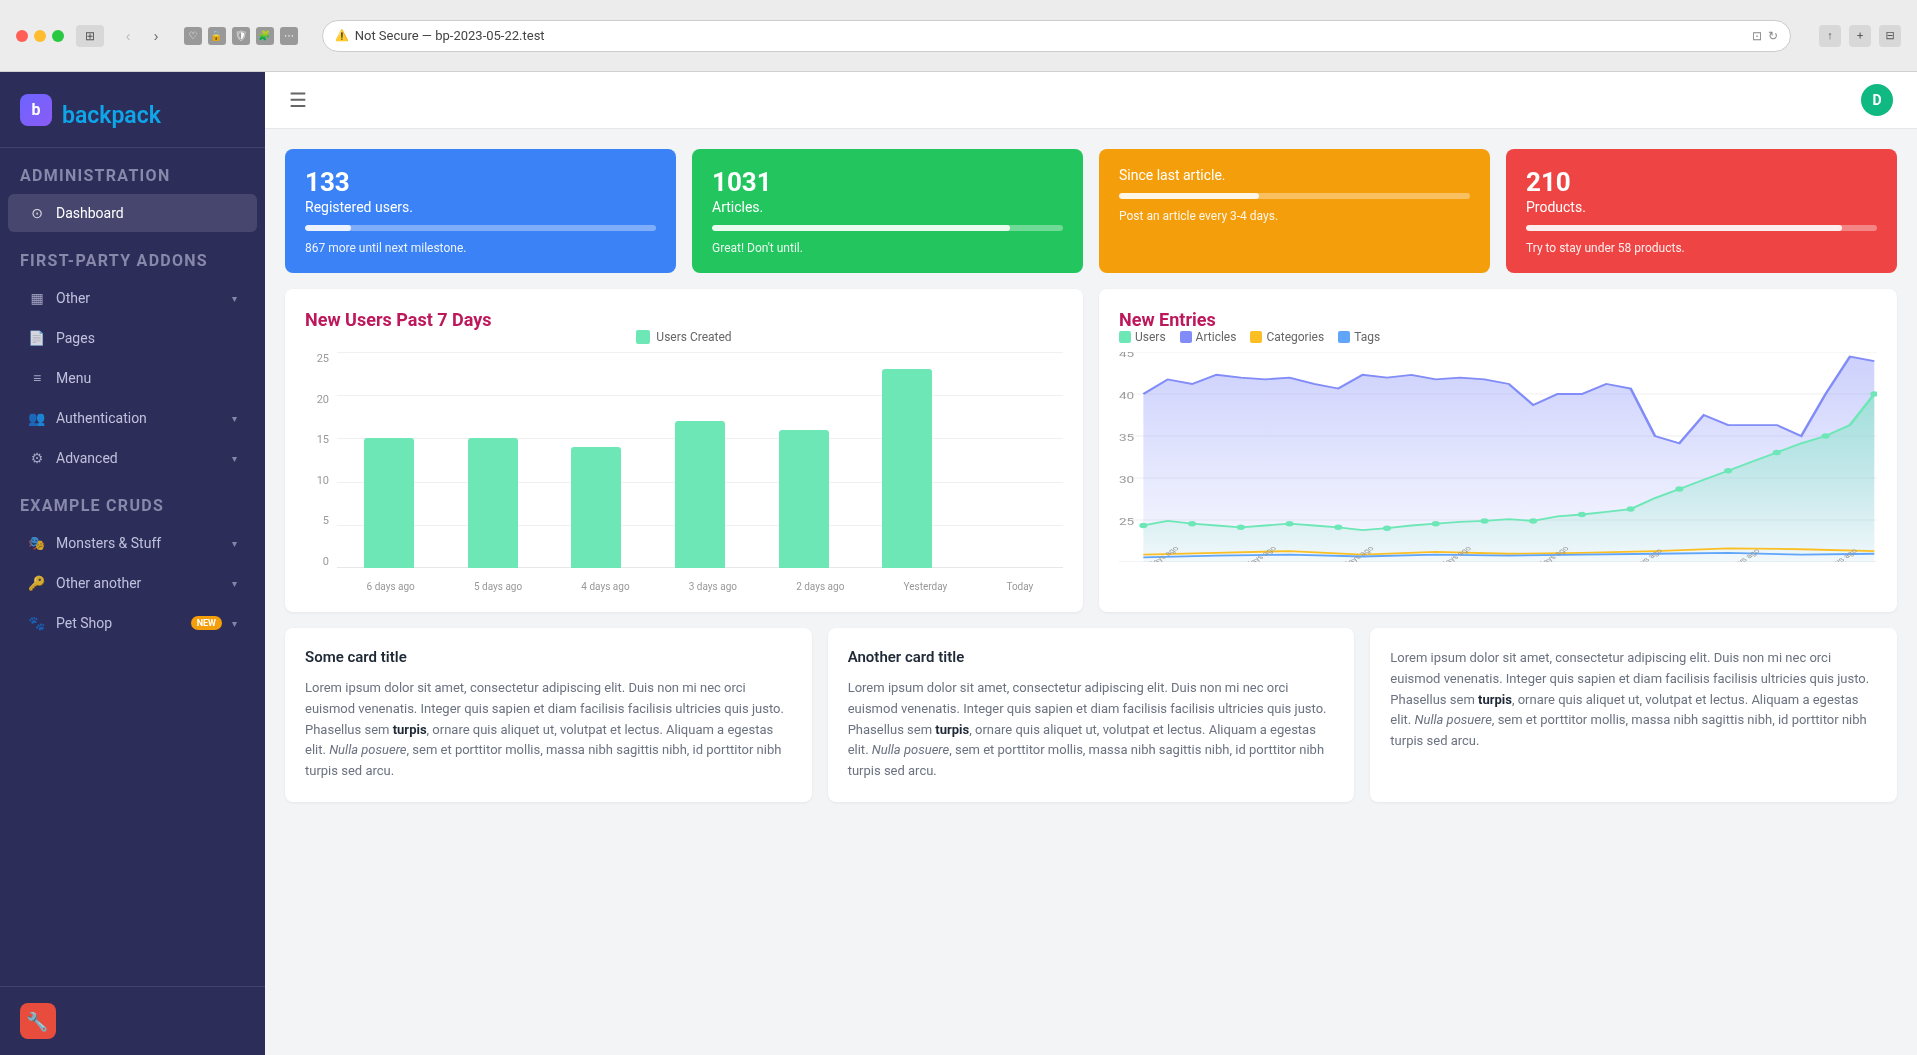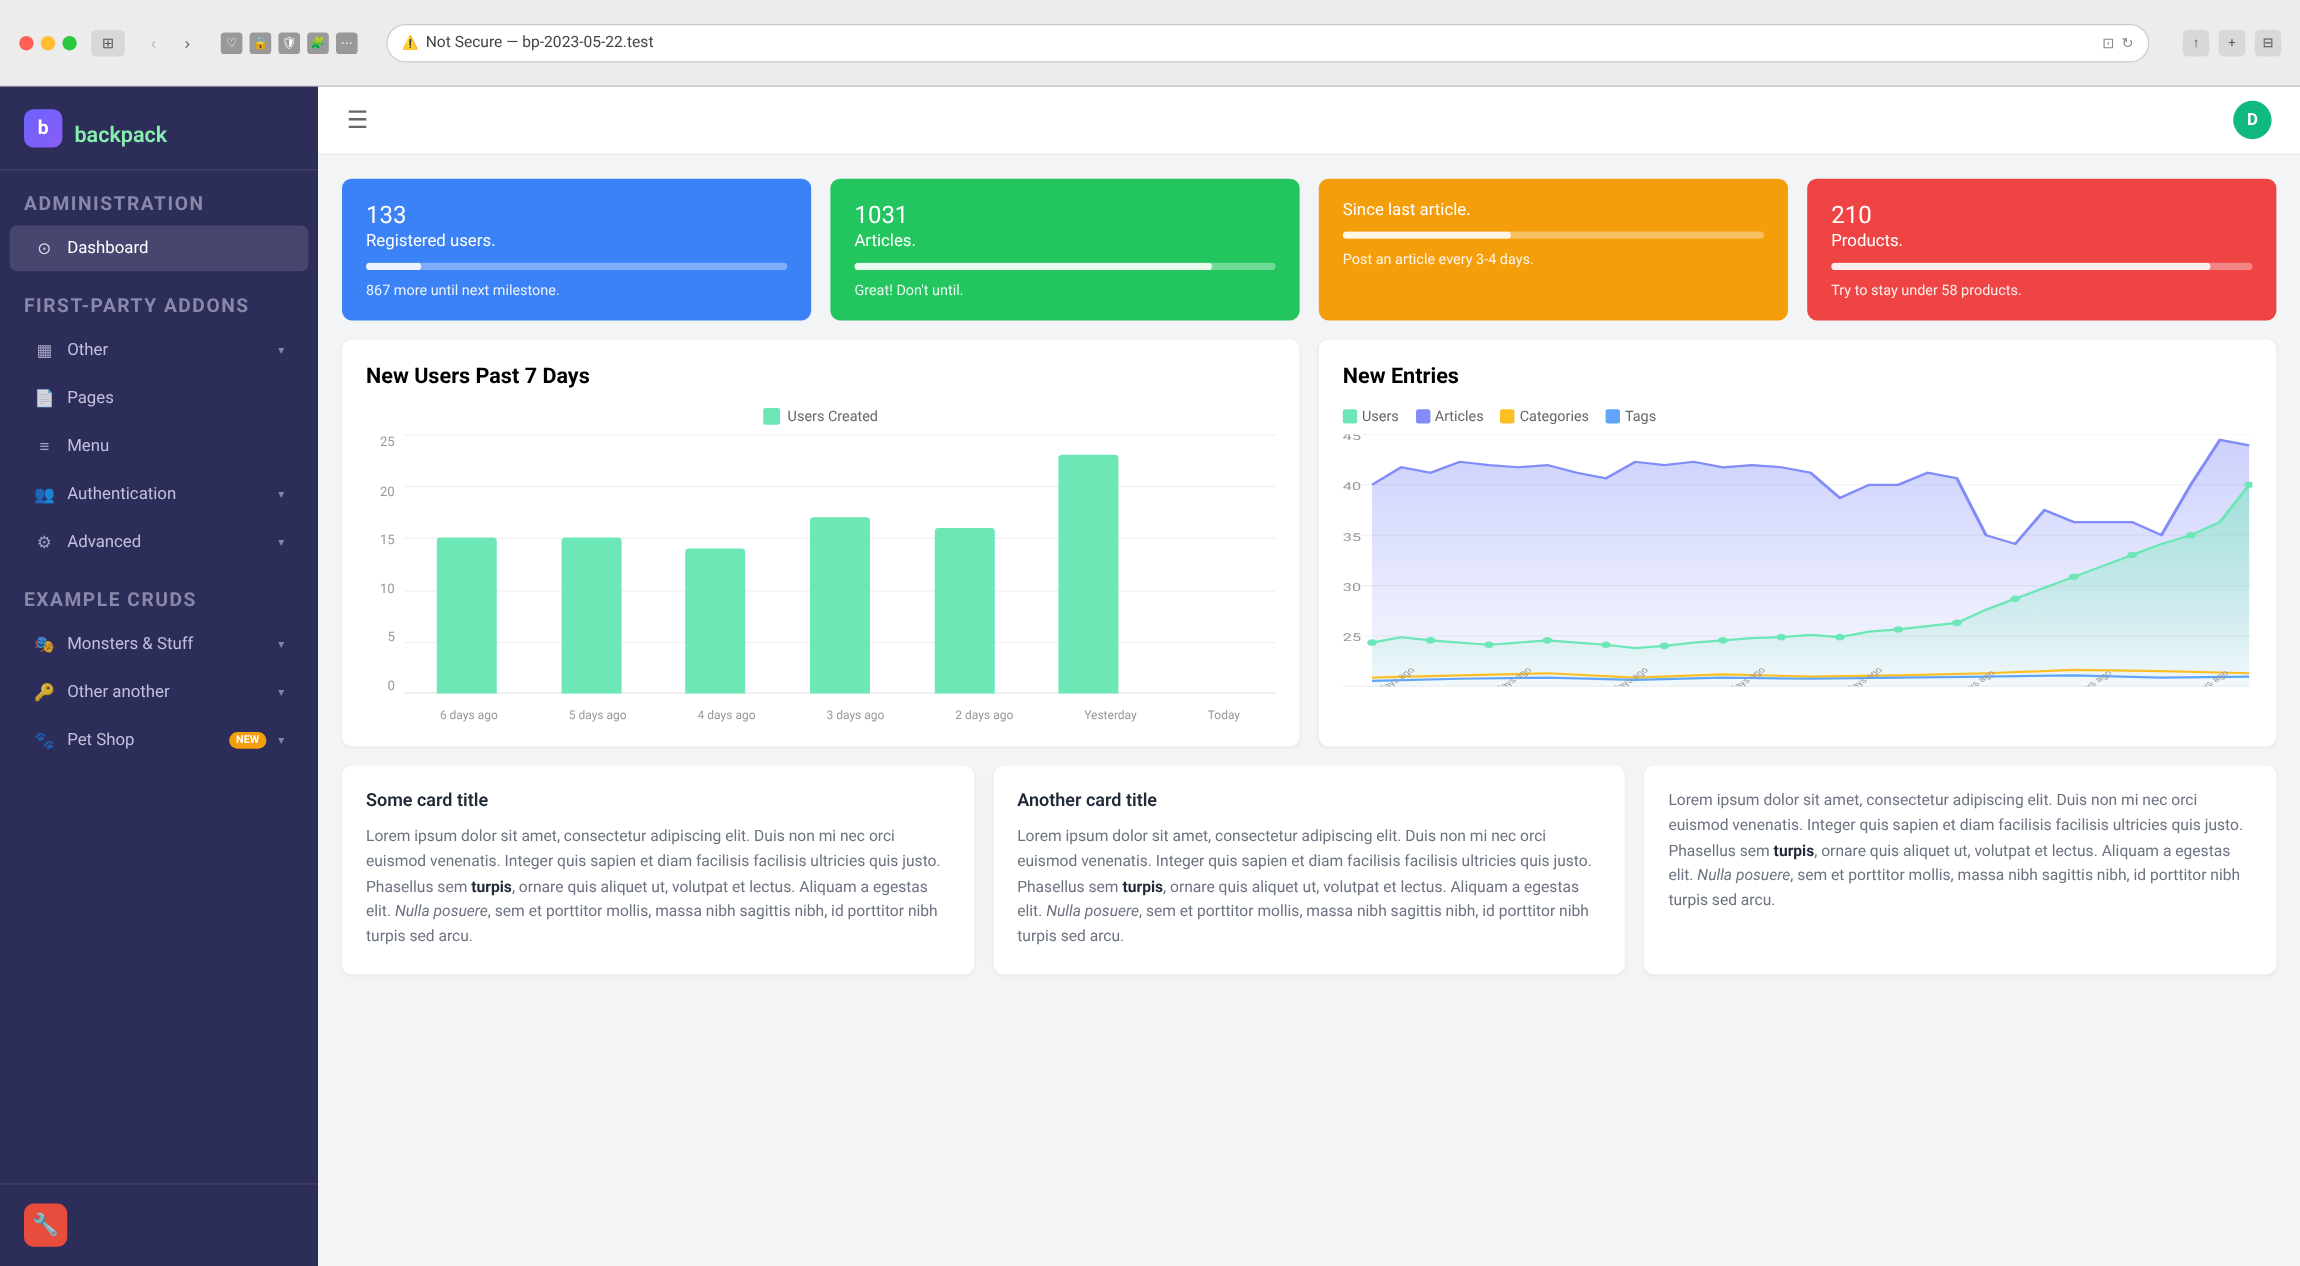--- a/index.html
+++ b/index.html
@@ -101,21 +101,21 @@
       border-bottom: 1px solid rgba(255,255,255,0.1);
     }
     .logo-icon {
       width: 32px; height: 32px;
       background: linear-gradient(135deg, #6c63ff, #8b5cf6);
       border-radius: 8px;
       display: flex; align-items: center; justify-content: center;
       color: white; font-size: 16px; font-weight: bold;
     }
     .logo-text {
-      color: #86efac; font-size: 18px; font-weight: 600; margin-top: 12px;
+      color: #0ea5e9; font-size: 23px; font-weight: 600; margin-top: 12px;
     }
     .sidebar-section-label {
       color: #8888aa; font-size: 16px; font-weight: 700;
       letter-spacing: 0.08em; text-transform: uppercase;
       padding: 18px 20px 8px;
     }
     .sidebar-item {
       display: flex; align-items: center;
       padding: 10px 20px;
       color: #c0c0dd;
@@ -193,21 +193,21 @@
       border-radius: 8px;
       padding: 18px 20px;
       color: white;
       position: relative;
       overflow: hidden;
     }
     .stat-card.blue { background: #3b82f6; }
     .stat-card.green { background: #22c55e; }
     .stat-card.yellow { background: #f59e0b; }
     .stat-card.red { background: #ef4444; }
-    .stat-number { font-size: 20px; font-weight: 400; margin-bottom: 2px; }
+    .stat-number { font-size: 26px; font-weight: 700; margin-bottom: 2px; }
     .stat-label { font-size: 14px; margin-bottom: 10px; }
     .stat-progress {
       width: 100%; height: 6px;
       background: rgba(255,255,255,0.35);
       border-radius: 3px; margin-bottom: 10px;
       overflow: hidden;
     }
     .stat-progress-fill {
       height: 100%;
       background: rgba(255,255,255,0.85);
@@ -222,22 +222,21 @@
       gap: 16px;
       padding: 0 20px 16px;
     }
     .chart-card {
       background: white;
       border-radius: 8px;
       padding: 20px;
       box-shadow: 0 1px 3px rgba(0,0,0,0.06);
     }
     .chart-title {
-      font-size: 18px; font-weight: 700; color: #000000;
-      margin-bottom: 16px;
+      font-size: 18px; font-weight: 700; color: #be185d;
     }
     .bar-chart-legend {
       display: flex; align-items: center; gap: 6px;
       justify-content: center; margin-bottom: 8px; font-size: 12px; color: #666;
     }
     .legend-color {
       width: 14px; height: 14px; border-radius: 2px;
     }
     .bar {
       width: 55px;

